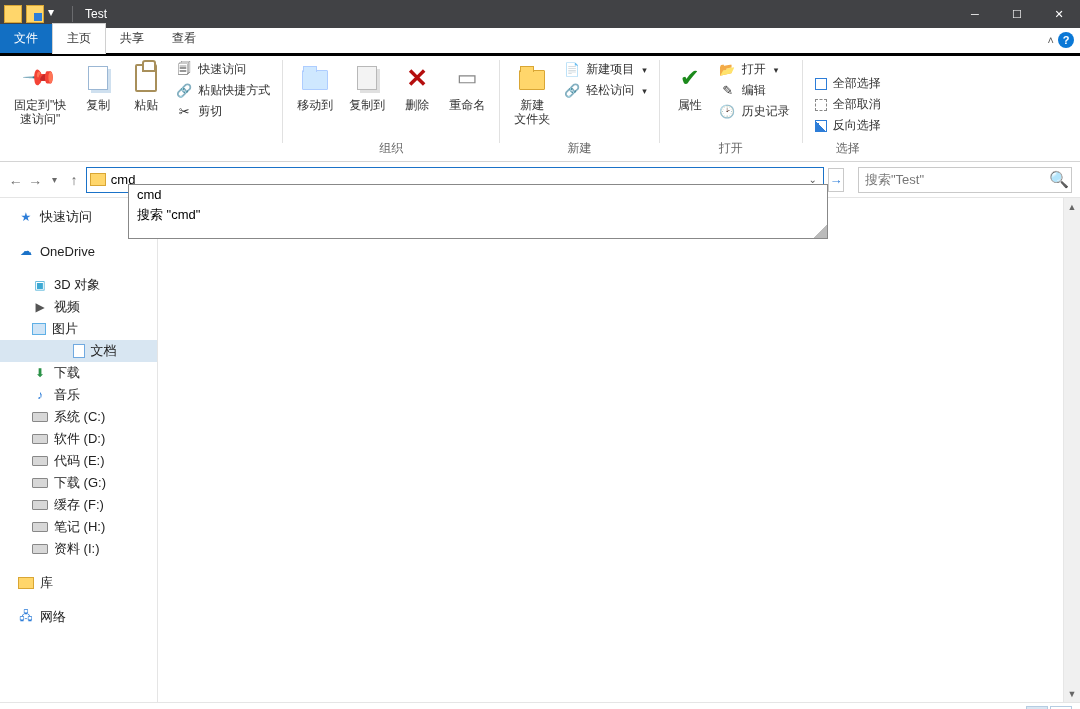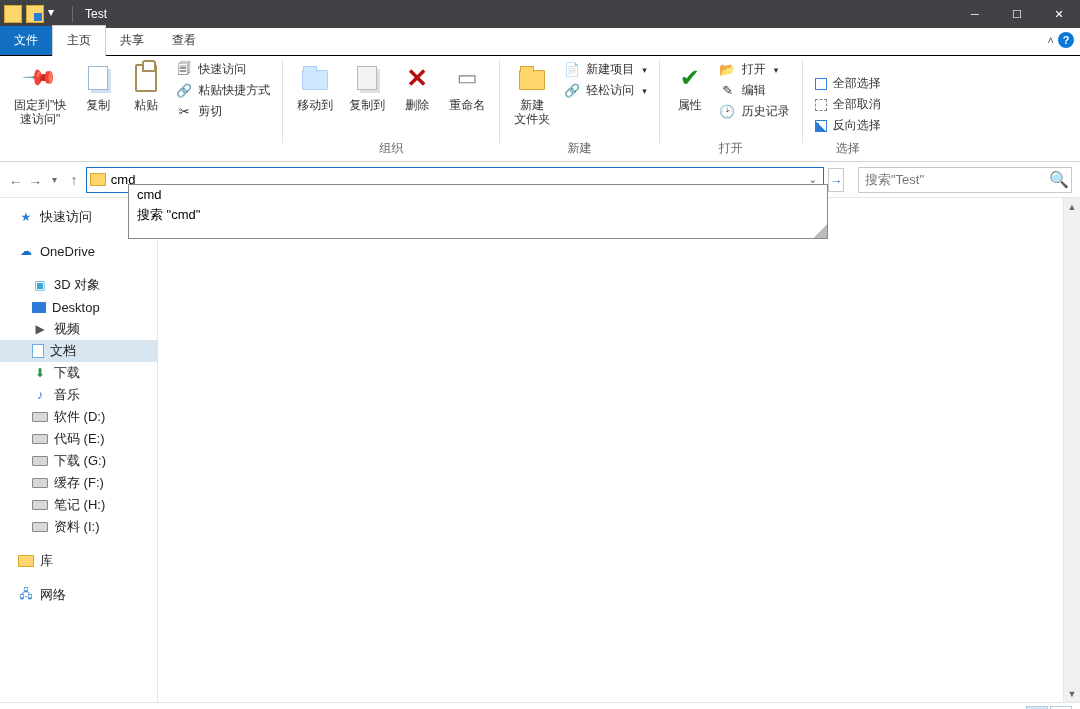--- a/index.html
+++ b/index.html
@@ -8,21 +8,21 @@
 
 .titlebar { height:28px; background:#414245; color:#fff; display:flex; align-items:center; font-size:12px; }
 .titlebar .qat-ico { width:18px; height:18px; background:#ffd66b; border:1px solid #d9a634; margin-left:4px; position:relative; }
 .titlebar .qat-ico.sel::after { content:""; position:absolute; right:1px; bottom:1px; width:8px; height:8px; background:#2d7dd8; }
 .titlebar .qat-sep { width:1px; height:16px; background:#6a6b6e; margin:0 6px; }
 .titlebar .title { margin-left:6px; }
 .titlebar .spacer { flex:1; }
 .titlebar .winbtn { width:42px; height:28px; display:flex; align-items:center; justify-content:center; color:#fff; font-size:11px; }
 
 
-.tabs { height:28px; background:#fff; display:flex; align-items:flex-end; border-bottom:1px solid #000000; font-size:12px; position:relative; }
+.tabs { height:28px; background:#fff; display:flex; align-items:flex-end; border-bottom:3px solid #000000; font-size:12px; position:relative; }
 .tab { padding:6px 14px; color:#333; }
 .tab.file { background:#126fc3; color:#fff; }
 .tab.active { border:1px solid #d0d0d0; border-bottom:1px solid #fff; background:#fff; position:relative; top:1px; }
 .tabs .helpright { position:absolute; right:6px; top:4px; display:flex; align-items:center; gap:4px; font-size:11px; color:#555; }
 .tabs .help-circle { width:16px; height:16px; border-radius:50%; background:#0a78d6; color:#fff; display:flex; align-items:center; justify-content:center; font-size:11px; font-weight:bold; }
 
 
 .ribbon { height:106px; background:#fff; border-bottom:1px solid #d4d4d4; display:flex; font-size:12px; color:#333; }
 .group { display:flex; flex-direction:column; padding:2px 6px 0 6px; }
 .group-body { flex:1; display:flex; align-items:flex-start; }
@@ -62,21 +62,21 @@
 
 .addr-drop { position:absolute; left:128px; top:184px; width:700px; height:55px; background:#fff; border:1px solid #888; z-index:50; font-size:13px; }
 .addr-drop .row { padding:2px 8px; }
 .addr-drop::after { content:""; position:absolute; right:0; bottom:0; width:14px; height:14px; background:linear-gradient(135deg,transparent 50%,#bbb 50%); }
 
 
 .main { display:flex; height:504px; }
 .sidebar { width:158px; border-right:1px solid #e5e5e5; padding:8px 0; overflow:hidden; }
 .sb-item { display:flex; align-items:center; gap:6px; height:22px; font-size:13px; color:#222; padding-left:18px; }
 .sb-item.sub { padding-left:32px; }
-.sb-item.selected { background:#d8e6f2; }
+.sb-item.selected { background:#d8e6f2;justify-content:center; }
 .sb-ico { width:16px; height:14px; display:inline-flex;align-items:center;justify-content:center; font-size:12px;}
 .sb-ico.star{color:#2d7dd8;}
 .sb-ico.cloud{color:#1a72c8;}
 .sb-ico.pc{width:16px;height:11px;border:1px solid #1a72c8;position:relative;background:#cfe4f6;}
 .sb-ico.pc::after{content:"";position:absolute;bottom:-3px;left:4px;width:6px;height:2px;background:#888;}
 .sb-ico.drive{width:16px;height:10px;border:1px solid #888;background:#d8d8d8;border-radius:1px;}
 .sb-ico.folder{width:16px;height:12px;background:#ffd66b;border:1px solid #d9a634;}
 .sb-ico.doc{width:12px;height:14px;border:1px solid #70a9e0;background:#fff;}
 .sb-ico.net{color:#2d7dd8;}
 .sb-ico.music{color:#2d7dd8;}
@@ -291,38 +291,42 @@
     <div class="sb-item">
         <span class="sb-ico cloud">☁</span>
         <span>OneDrive</span>
       </div>
     <div class="sb-spacer"></div>
     <div class="sb-item sub">
         <span class="sb-ico" style="color:#3da9d4;">▣</span>
         <span>3D 对象</span>
       </div>
     <div class="sb-item sub">
-        <span class="sb-ico" style="width:14px;height:11px;background:#2d7dd8;"></span>
-        <span>Desktop</span>
-      </div>
-    <div class="sb-item sub">
         <span class="sb-ico" style="color:#555;">▶</span>
         <span>视频</span>
+      </div>
+    <div class="sb-item sub">
+        <span class="sb-ico pic"></span>
+        <span>图片</span>
       </div>
     <div class="sb-item sub selected">
         <span class="sb-ico doc"></span>
         <span>文档</span>
       </div>
     <div class="sb-item sub">
         <span class="sb-ico" style="color:#2a9147;">⬇</span>
         <span>下载</span>
       </div>
     <div class="sb-item sub">
         <span class="sb-ico music">♪</span>
         <span>音乐</span>
+      </div>
+    <div class="sb-item sub">
+        <span class="sb-ico drive"></span>
+        <span>系统 (C:)</span>
       </div>
     <div class="sb-item sub">
         <span class="sb-ico drive"></span>
         <span>软件 (D:)</span>
       </div>
     <div class="sb-item sub">
         <span class="sb-ico drive"></span>
         <span>代码 (E:)</span>
       </div>
     <div class="sb-item sub">

